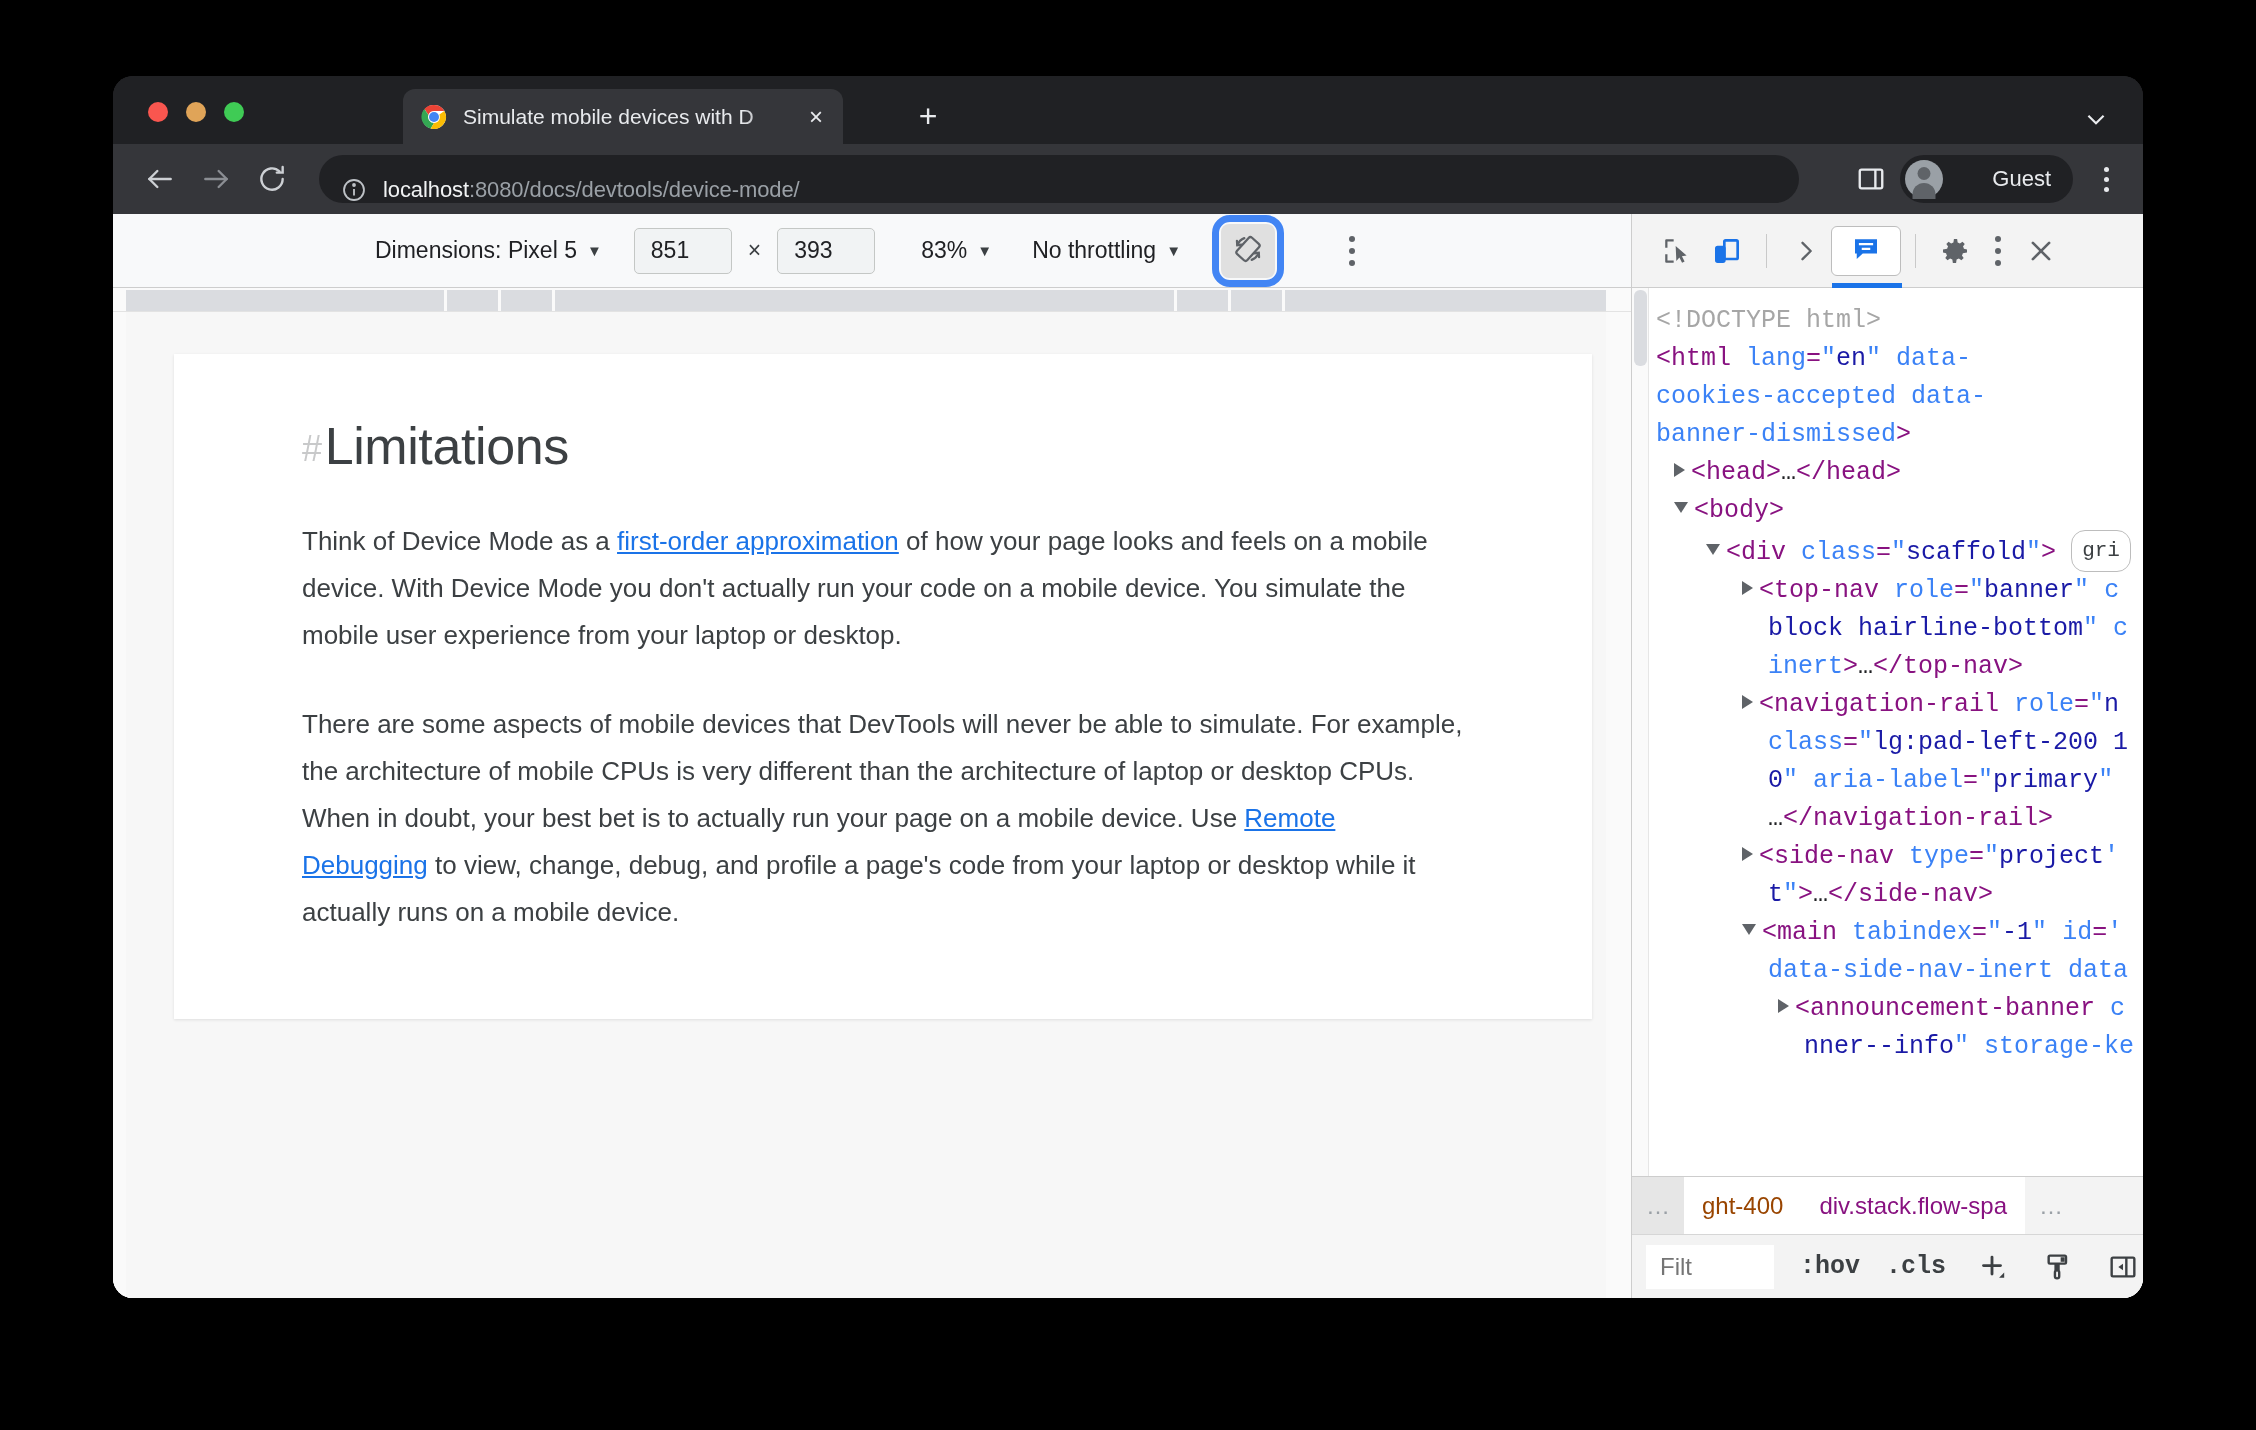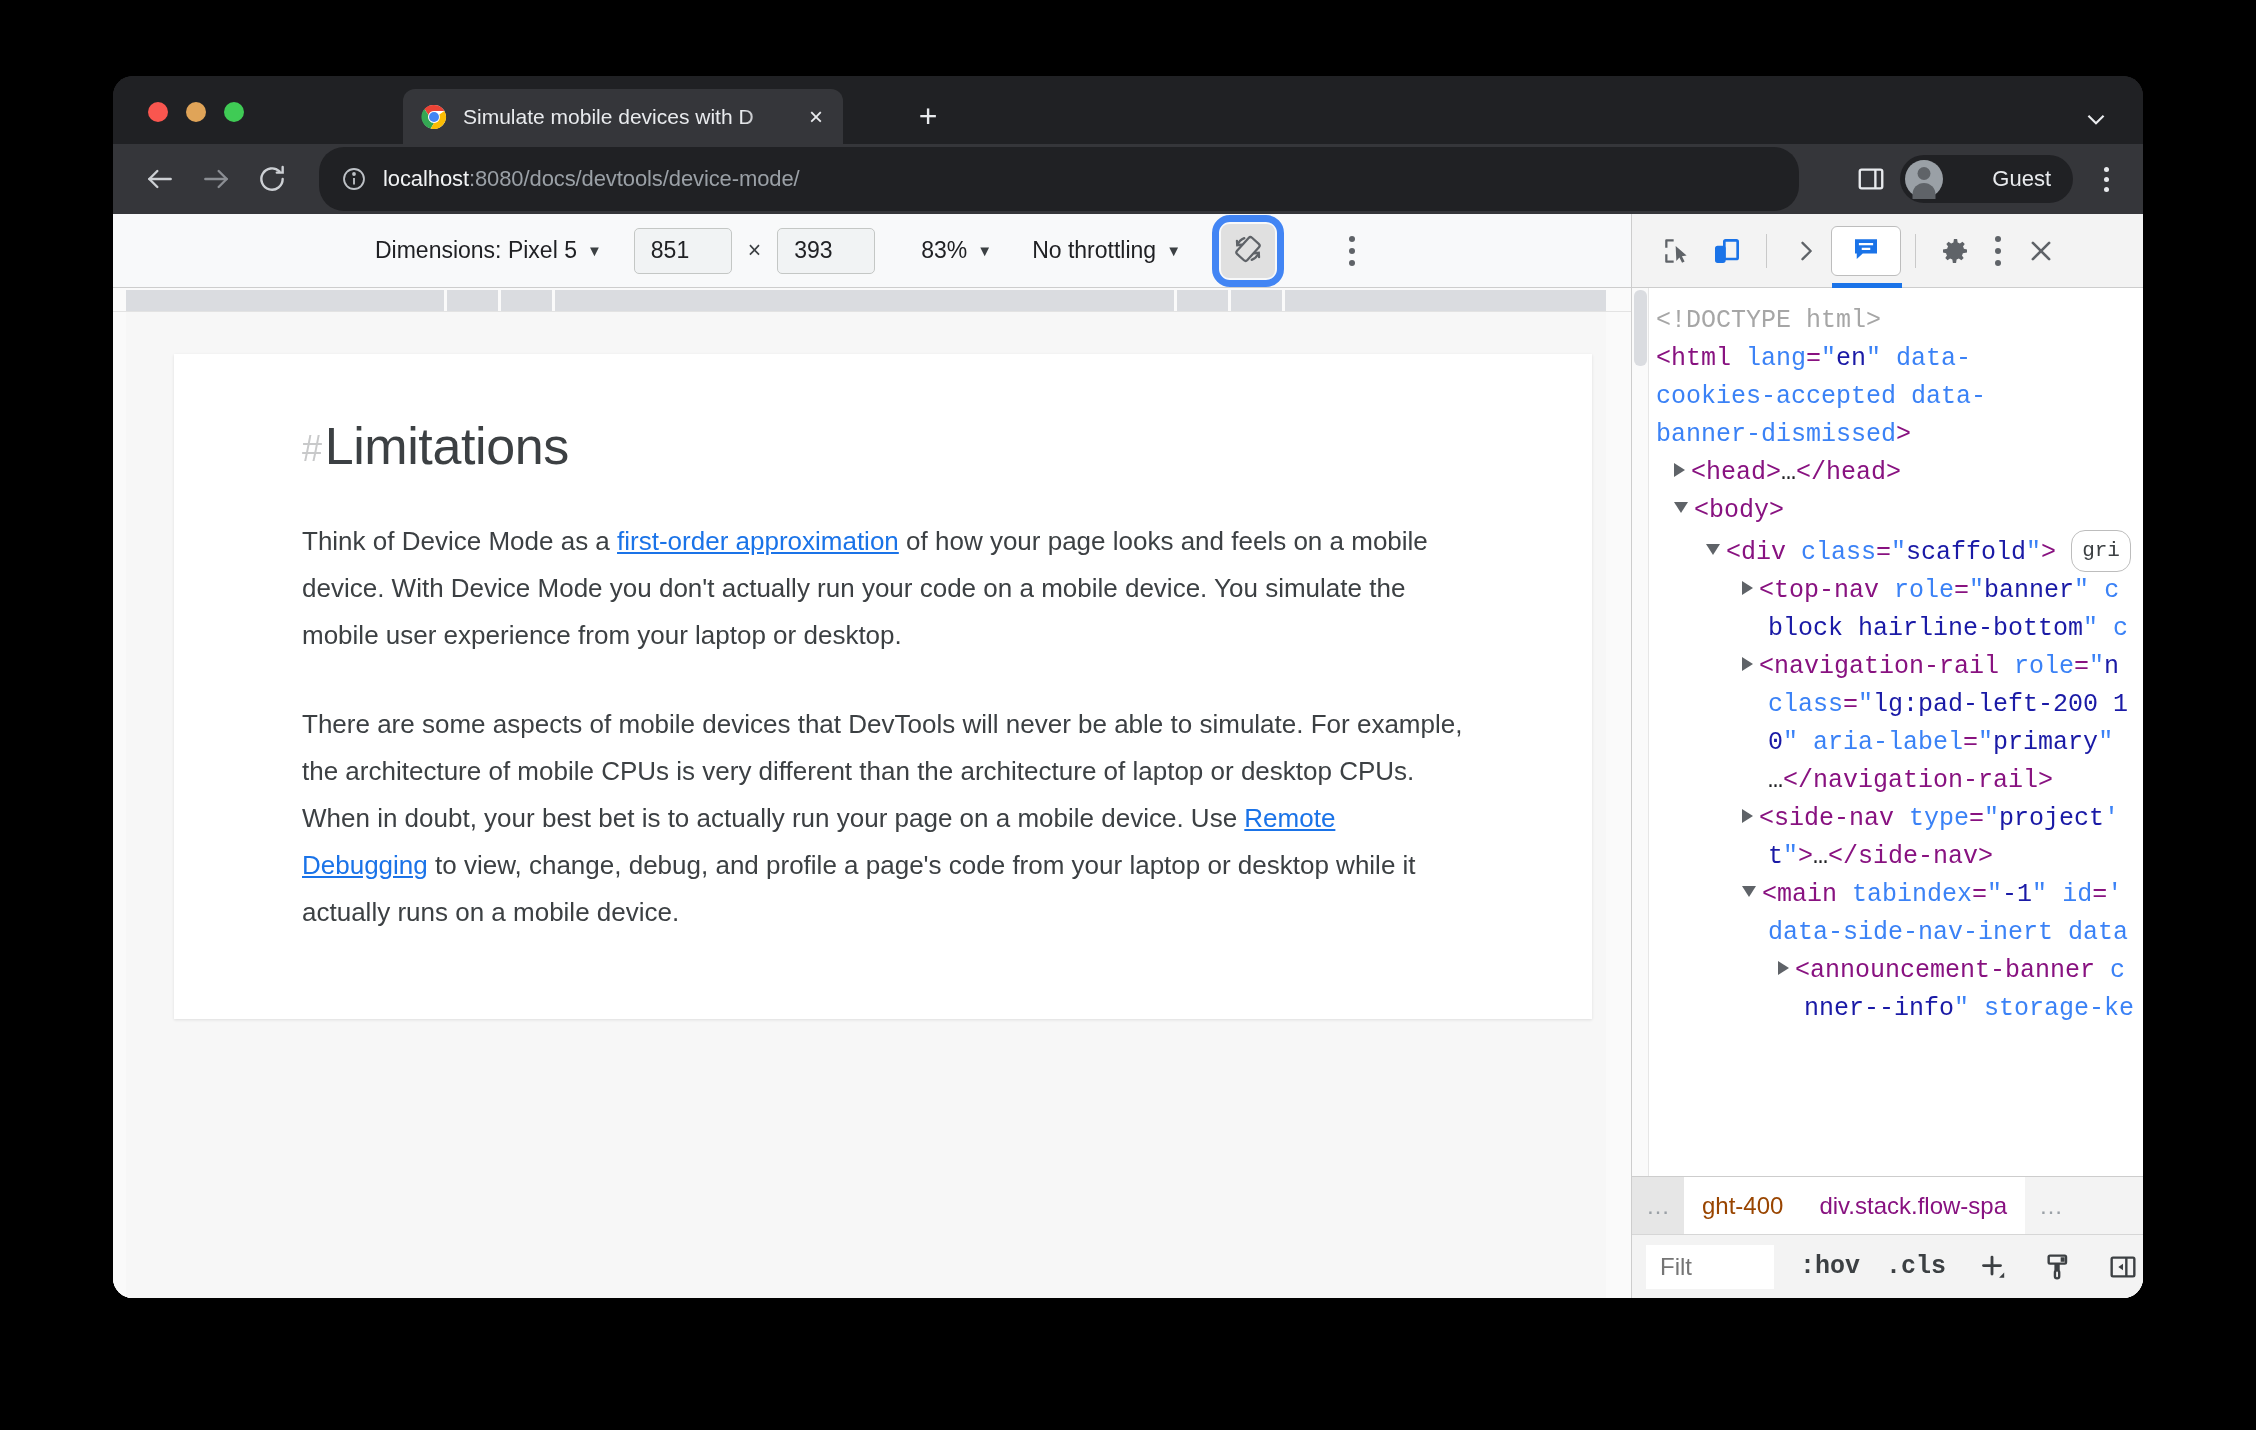--- a/index.html
+++ b/index.html
@@ -81,24 +81,24 @@
     width: 34px; height: 34px;
     margin-left: 22px;
     color: #cdd0d4;
     display: flex; align-items: center; justify-content: center;
     cursor: pointer;
   }
   .navicon:first-child { margin-left: 30px; }
   #omnibox {
     margin-left: 30px;
     flex: 0 0 1480px;
-    height: 64px;
+    height: 48px;
     background: #202124;
     border-radius: 25px;
-    display: flex; align-items: center;
+    display: flex; align-items: flex-end;
     padding: 0 22px;
     cursor: text;
   }
   #omnibox-secure { width: 26px; height: 26px; flex: 0 0 26px; color: #bdc1c6; }
   #url {
     margin-left: 16px;
     font-size: 22px;
     color: #9aa0a6;
     white-space: nowrap;
     letter-spacing: -0.1px;
@@ -638,20 +638,21 @@
         <div class="ln"><span class="tk-attr">banner-dismissed</span><span class="tk-tag">&gt;</span></div>
 
         <div class="ln" style="padding-left:18px"><span class="tri closed"></span><span class="tk-tag">&lt;head&gt;</span><span style="color:#202124">…</span><span class="tk-tag">&lt;/head&gt;</span></div>
 
         <div class="ln" style="padding-left:18px"><span class="tri open"></span><span class="tk-tag">&lt;body&gt;</span></div>
 
         <div class="ln" style="padding-left:50px"><span class="tri open"></span><span class="tk-tag">&lt;div </span><span class="tk-attr">class</span><span class="tk-tag">=</span><span class="tk-attr">"</span><span class="tk-val">scaffold</span><span class="tk-attr">"</span><span class="tk-tag">&gt;</span> <span class="badge">gri</span></div>
 
         <div class="ln" style="padding-left:86px"><span class="tri closed"></span><span class="tk-tag">&lt;top-nav </span><span class="tk-attr">role</span><span class="tk-tag">=</span><span class="tk-attr">"</span><span class="tk-val">banner</span><span class="tk-attr">"</span> <span class="tk-attr">c</span></div>
         <div class="ln" style="padding-left:112px"><span class="tk-val">block hairline-bottom</span><span class="tk-attr">"</span> <span class="tk-attr">c</span></div>
+        <div class="ln" style="padding-left:112px"><span class="tk-attr">inert</span><span class="tk-tag">&gt;</span><span style="color:#202124">…</span><span class="tk-tag">&lt;/top-nav&gt;</span></div>
 
         <div class="ln" style="padding-left:86px"><span class="tri closed"></span><span class="tk-tag">&lt;navigation-rail </span><span class="tk-attr">role</span><span class="tk-tag">=</span><span class="tk-attr">"</span><span class="tk-val">n</span></div>
         <div class="ln" style="padding-left:112px"><span class="tk-attr">class</span><span class="tk-tag">=</span><span class="tk-attr">"</span><span class="tk-val">lg:pad-left-200 1</span></div>
         <div class="ln" style="padding-left:112px"><span class="tk-val">0</span><span class="tk-attr">"</span> <span class="tk-attr">aria-label</span><span class="tk-tag">=</span><span class="tk-attr">"</span><span class="tk-val">primary</span><span class="tk-attr">"</span></div>
         <div class="ln" style="padding-left:112px"><span style="color:#202124">…</span><span class="tk-tag">&lt;/navigation-rail&gt;</span></div>
 
         <div class="ln" style="padding-left:86px"><span class="tri closed"></span><span class="tk-tag">&lt;side-nav </span><span class="tk-attr">type</span><span class="tk-tag">=</span><span class="tk-attr">"</span><span class="tk-val">project</span><span class="tk-attr">'</span></div>
         <div class="ln" style="padding-left:112px"><span class="tk-val">t</span><span class="tk-attr">"</span><span class="tk-tag">&gt;</span><span style="color:#202124">…</span><span class="tk-tag">&lt;/side-nav&gt;</span></div>
 
         <div class="ln" style="padding-left:86px"><span class="tri open"></span><span class="tk-tag">&lt;main </span><span class="tk-attr">tabindex</span><span class="tk-tag">=</span><span class="tk-attr">"</span><span class="tk-val">-1</span><span class="tk-attr">"</span> <span class="tk-attr">id</span><span class="tk-tag">=</span><span class="tk-attr">'</span></div>

